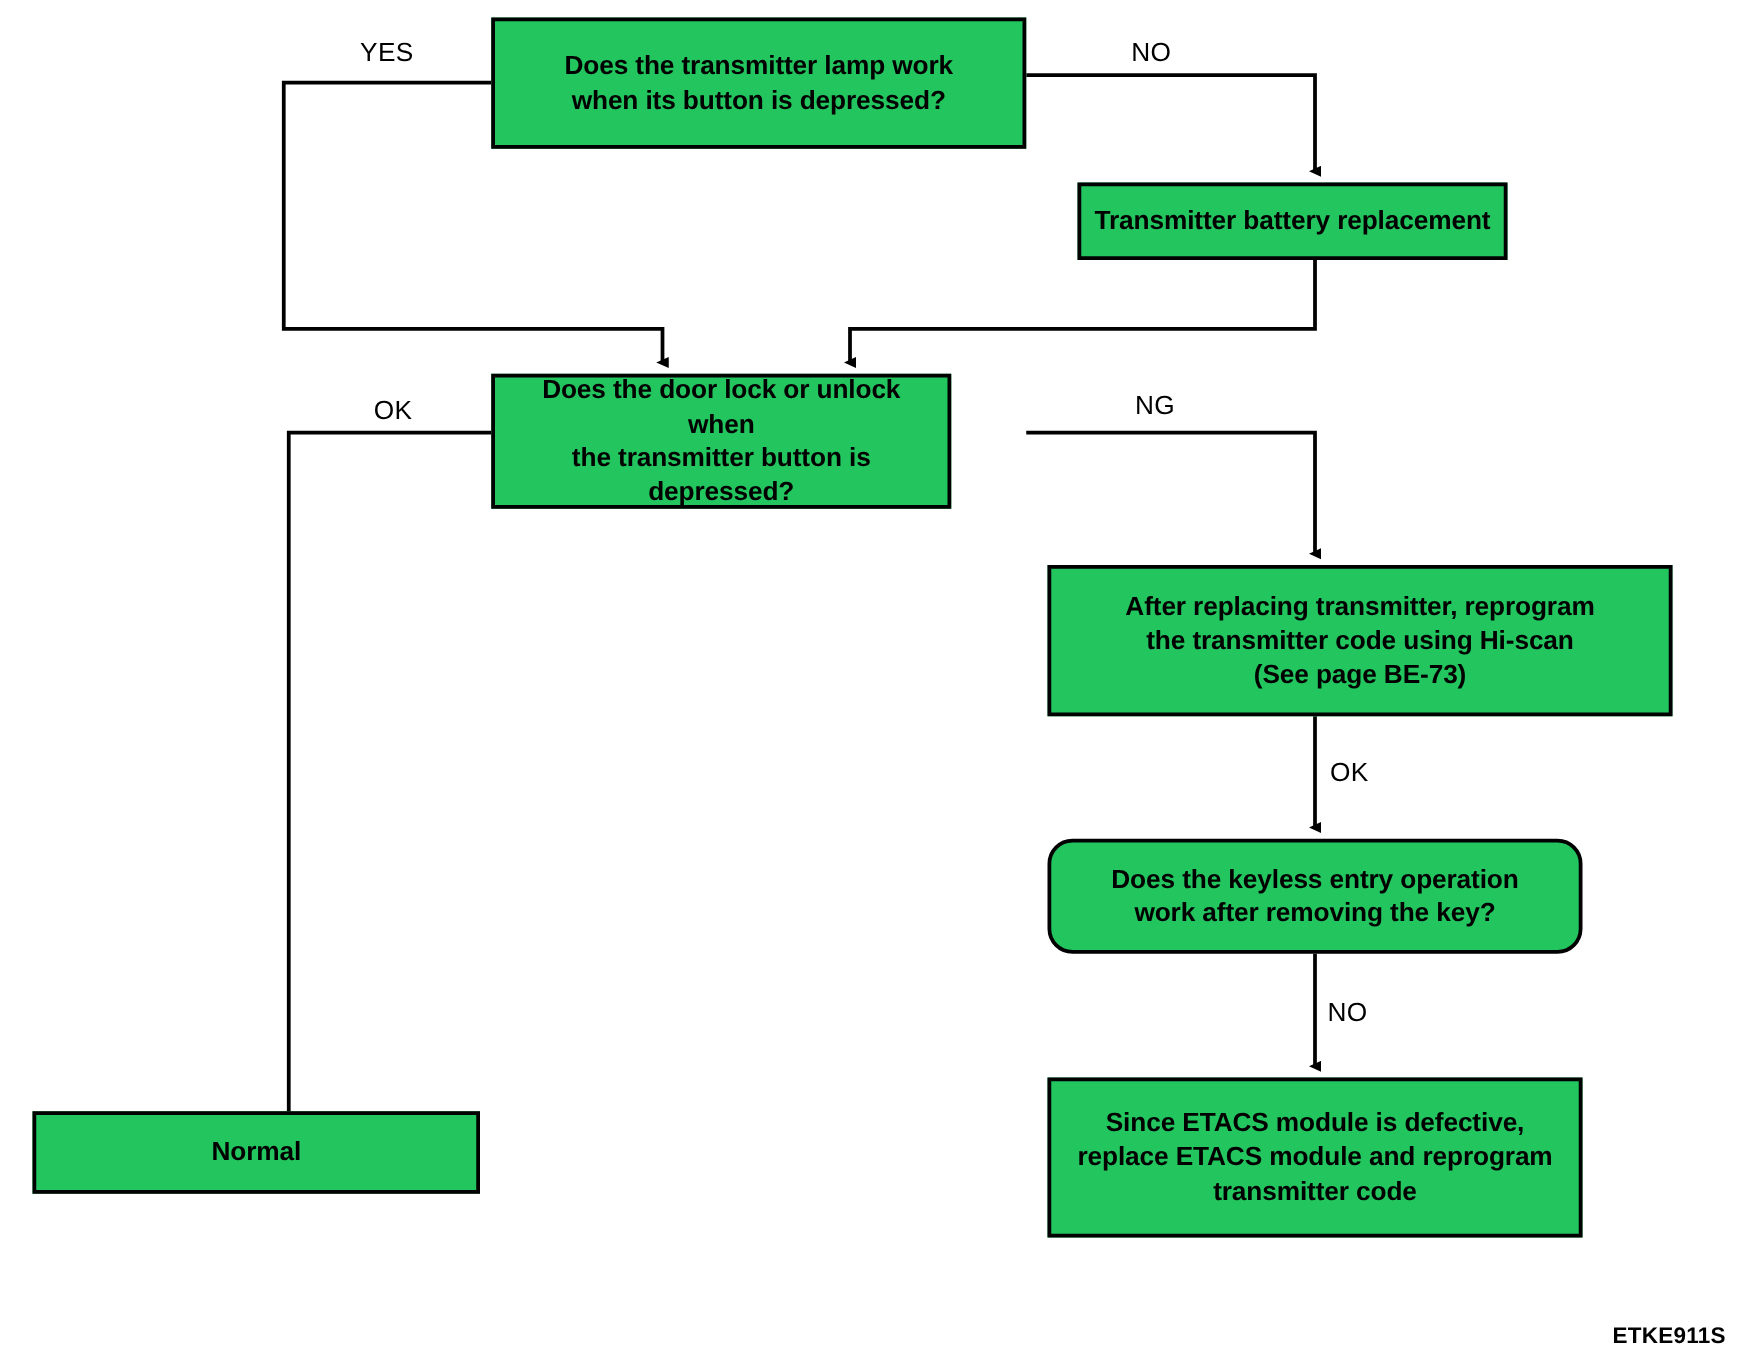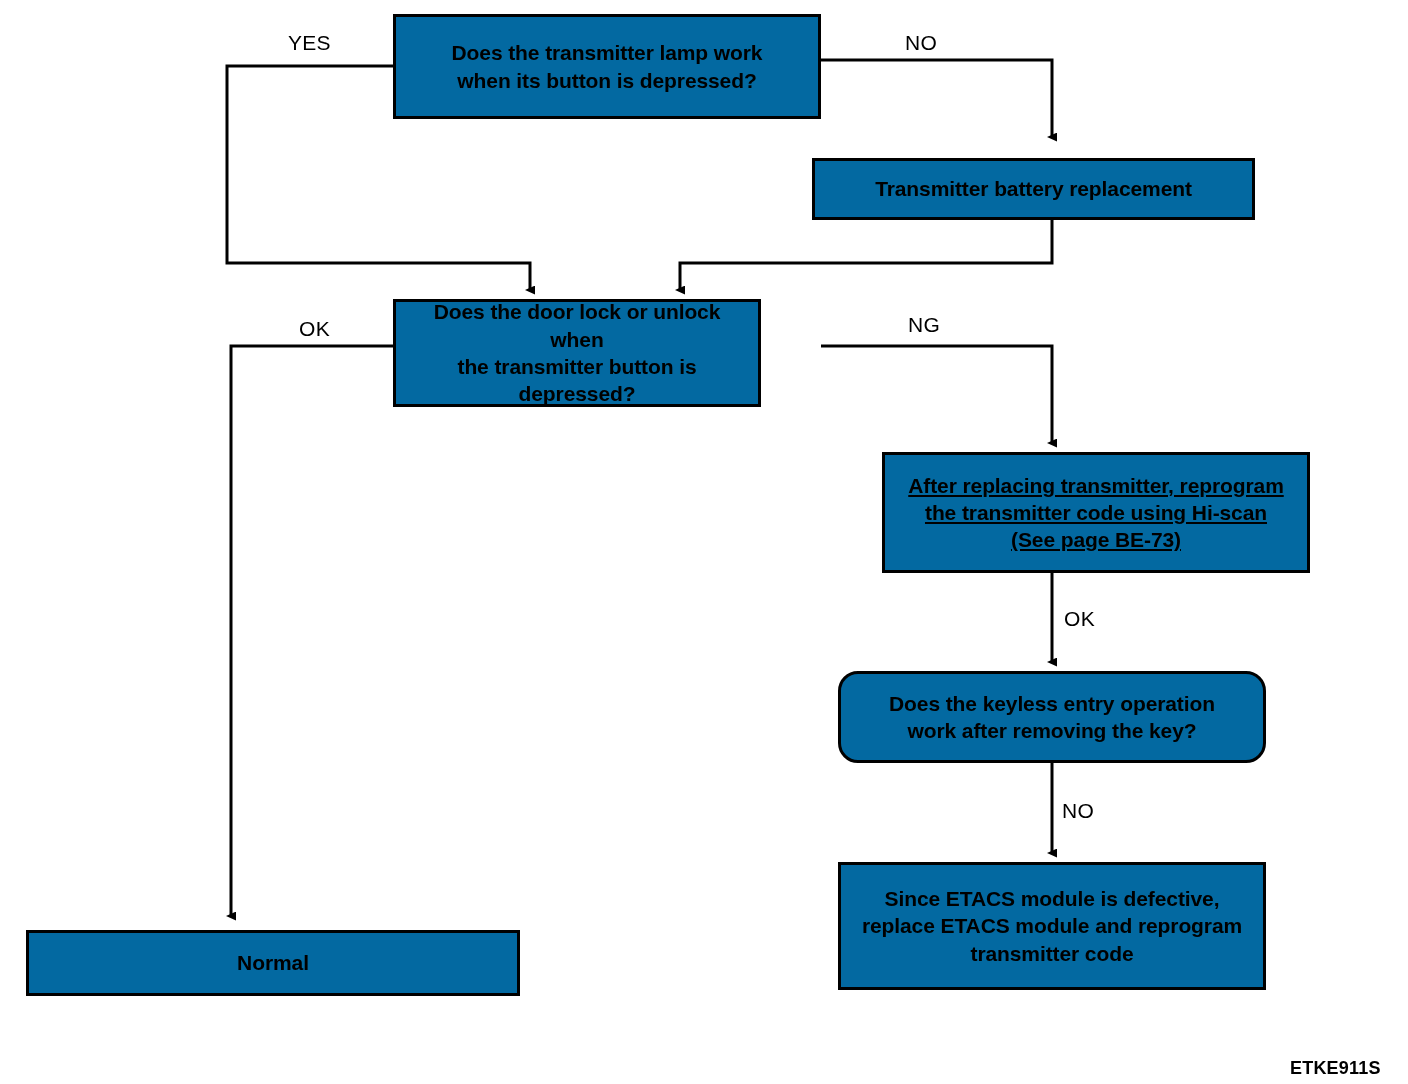--- a/index.html
+++ b/index.html
@@ -20,21 +20,21 @@
     position: absolute;
     left: 0;
     top: 0;
     width: 1408px;
     height: 1084px;
   }
   .node {
     position: absolute;
     box-sizing: border-box;
     border: 3px solid #000000;
-    background: #0369a1;
+    background: #22c55e;
     display: flex;
     align-items: center;
     justify-content: center;
     text-align: center;
     color: #000000;
     font-family: "Liberation Sans", sans-serif;
     font-size: 21px;
     font-weight: 700;
     line-height: 1.30;
     letter-spacing: -0.1px;
@@ -61,26 +61,26 @@
     font-family: "Liberation Sans", sans-serif;
     font-size: 18px;
     font-weight: 700;
     letter-spacing: 0.2px;
     white-space: nowrap;
     margin-top: 18px;
   }
 
   
   #node-q-lamp       { left: 393px; top: 14px;  width: 428px; height: 105px; }
-  #node-battery      { left: 812px; top: 146px; width: 443px; height: 62px; margin-top: 12px;  }
+  #node-battery      { left: 862px; top: 146px; width: 344px; height: 62px;  }
   #node-q-doorlock   { left: 393px; top: 299px; width: 368px; height: 108px; }
-  #node-reprogram    { left: 882px; top: 452px; width: 428px; height: 121px; text-decoration: underline; }
+  #node-reprogram    { left: 838px; top: 452px; width: 500px; height: 121px; }
   #node-q-keyless    { left: 838px; top: 671px; width: 428px; height: 92px; border-radius: 20px;  }
   #node-etacs        { left: 838px; top: 862px; width: 428px; height: 128px; }
-  #node-normal       { left: 26px;  top: 930px; width: 494px; height: 66px;  }
+  #node-normal       { left: 26px;  top: 889px; width: 358px; height: 66px;  }
 
   
   #label-yes  { left: 288px;  top: 32px;  }
   #label-no-1 { left: 905px;  top: 32px;  }
   #label-ok-1 { left: 299px;  top: 318px; }
   #label-ng   { left: 908px;  top: 314px; }
   #label-ok-2 { left: 1064px; top: 608px; }
   #label-no-2 { left: 1062px; top: 800px; }
 
   #figure-code-label { left: 1290px; top: 1040px; }

